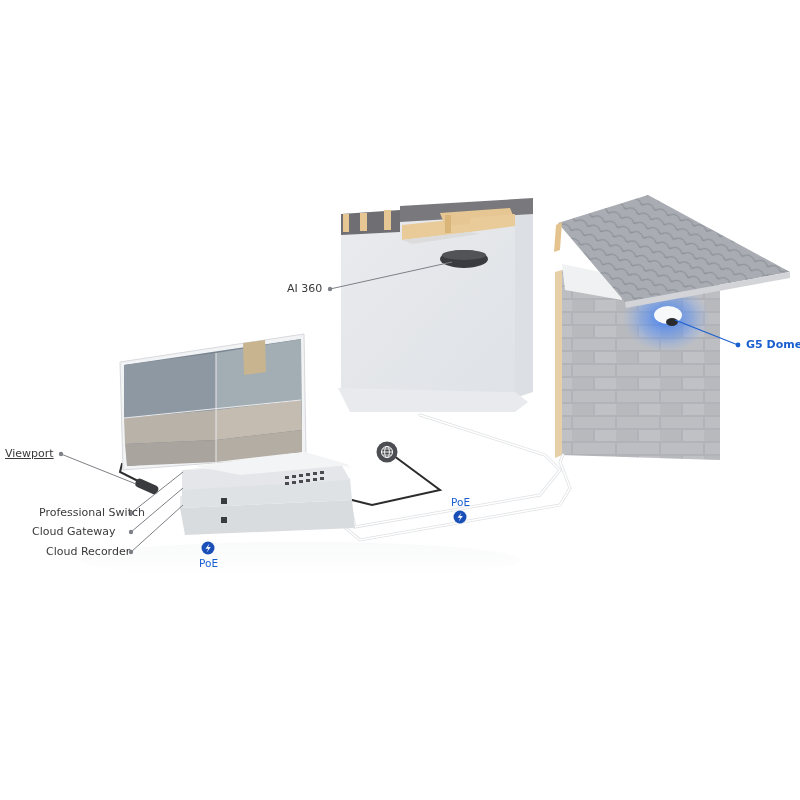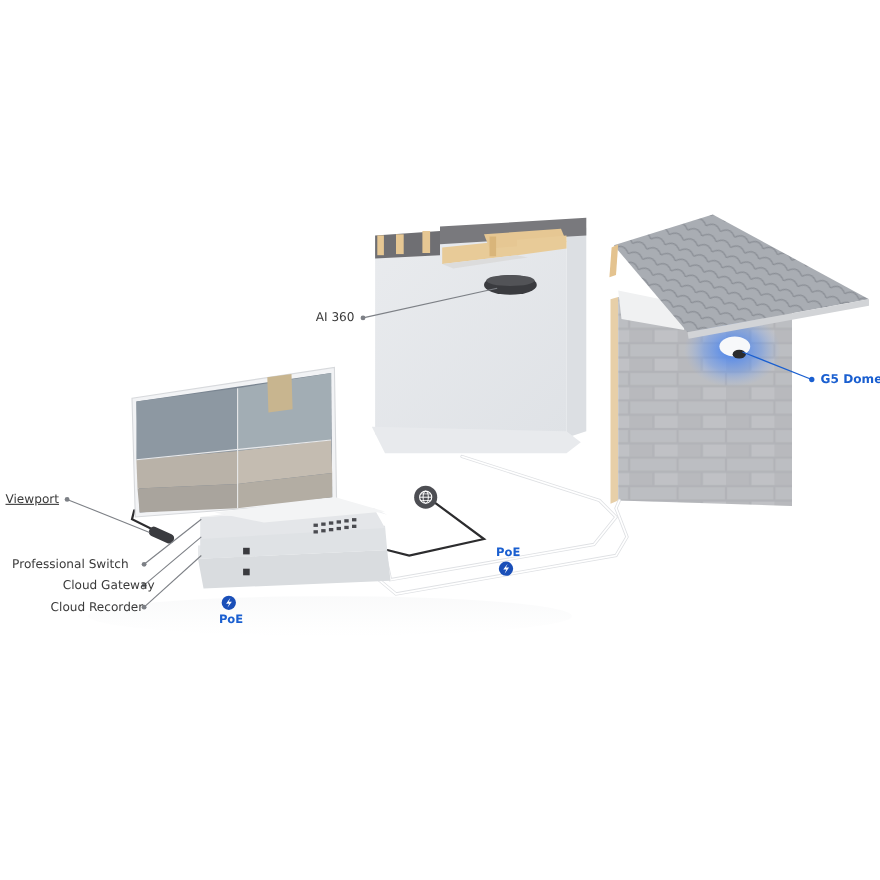--- a/index.html
+++ b/index.html
@@ -1,20 +1,20 @@
 <!DOCTYPE html>
 <html><head>
 <meta charset="utf-8">
 <style>
   html, body { margin:0; padding:0; background:#ffffff; }
   body { width:800px; height:800px; position:relative; overflow:hidden; font-family:"Liberation Sans", sans-serif; }
   #scene { position:absolute; left:0; top:0; width:800px; height:800px; }
   .label { position:absolute; font-family:"DejaVu Sans", sans-serif; font-size:11px; color:#3a3a3a; white-space:nowrap; }
   .label.blue { color:#1a5fd0; font-weight:bold; }
-  .poe-text { position:absolute; font-family:"DejaVu Sans", sans-serif; font-size:10.5px; color:#1a5fd0;font-weight:bold; }
+  .poe-text { position:absolute; font-family:"DejaVu Sans", sans-serif; font-size:10.5px; color:#1a5fd0; }
 </style>
 </head>
 <body>
 
 <svg id="scene" viewBox="0 0 800 800" xmlns="http://www.w3.org/2000/svg">
   <defs>
     <linearGradient id="boxFront" x1="0" y1="0" x2="1" y2="1">
       <stop offset="0" stop-color="#e9ebee"></stop>
       <stop offset="1" stop-color="#dfe2e6"></stop>
     </linearGradient>
@@ -182,18 +182,18 @@
   </g>
   <g>
     <circle cx="208" cy="548" r="6.5" fill="#1a4fb8"></circle>
     <path d="M209.5,543.5 L205.5,548.8 L208.3,548.8 L206.7,552.5 L210.8,547 L208,547 Z" fill="#ffffff"></path>
   </g>
 </svg>
 
 <div class="label" style="left:287px; top:282px;">AI 360</div>
 <div class="label blue" style="left:746px; top:338px;">G5 Dome</div>
 <div class="label" style="left:5px; top:447px;text-decoration:underline;">Viewport</div>
-<div class="label" style="left:11px; top:506px;">Professional Switch</div>
-<div class="label" style="left:57px; top:525px;">Cloud Gateway</div>
+<div class="label" style="left:39px; top:506px;">Professional Switch</div>
+<div class="label" style="left:32px; top:525px;">Cloud Gateway</div>
 <div class="label" style="left:46px; top:545px;">Cloud Recorder</div>
 
 <div class="poe-text" style="left:451px; top:496px;">PoE</div>
 <div class="poe-text" style="left:199px; top:557px;">PoE</div>
 
 </body></html>

